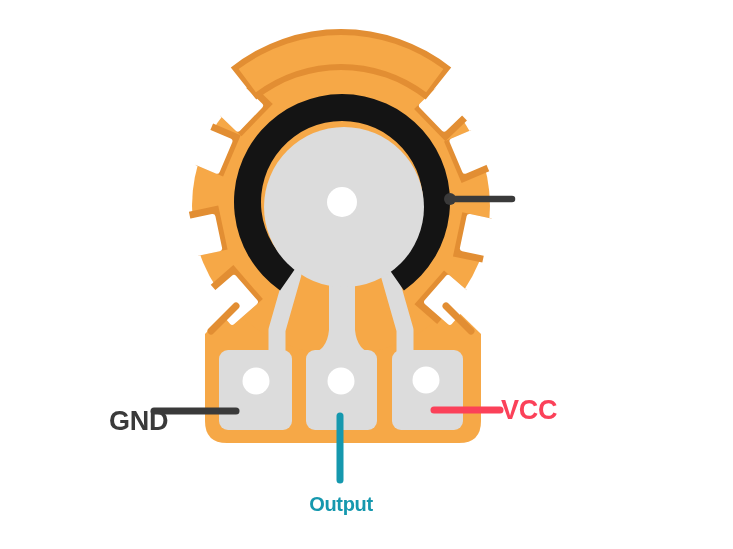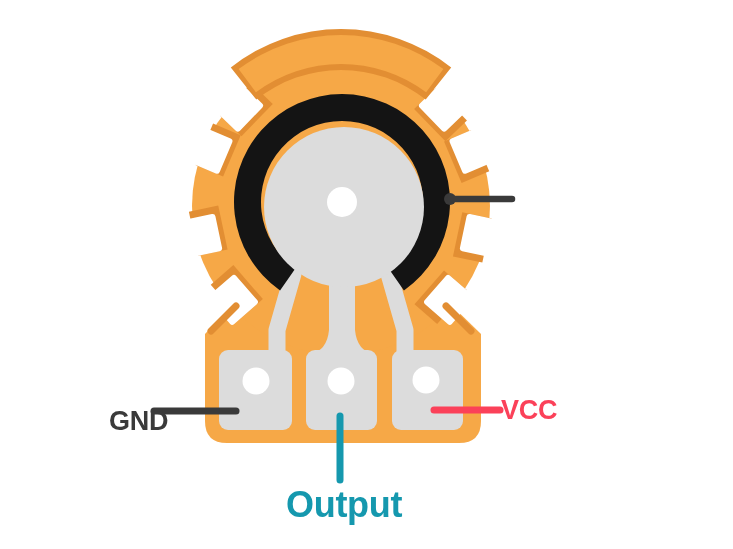--- a/index.html
+++ b/index.html
@@ -9,21 +9,21 @@
     font-family:"Liberation Sans",sans-serif;
   }
   .stage svg{position:absolute;left:0;top:0;}
   .lbl{
     position:absolute;font-weight:700;font-size:27px;line-height:27px;
     letter-spacing:-0.3px;white-space:nowrap;color:var(--c-label,#3a3a3a);
   }
   .lbl-resistive{left:519px;top:186px;}
   .lbl-gnd{left:89px;top:408px;margin-left:20px;}
   .lbl-vcc{left:501px;top:397px;color:var(--c-vcc,#fb4159);}
-  .lbl-output{left:286px;top:491px;width:110px;text-align:center;font-size:36px;color:var(--c-output,#1598ae);}
+  .lbl-output{left:286px;top:491px;width:110px;text-align:center;font-size:20px;color:var(--c-output,#1598ae);}
   
   .f-body{fill:var(--c-body,#f6a847);}
   .f-shade{fill:var(--c-body_shade,#e28e33);}
   .f-strip{fill:var(--c-strip,#141414);}
   .f-pad{fill:var(--c-pad,#dcdcdc);}
   .f-hole{fill:var(--c-hole,#ffffff);}
   .s-shade{stroke:var(--c-body_shade,#e28e33);}
   .s-pad{stroke:var(--c-pad,#dcdcdc);}
   .s-dark{stroke:var(--c-label,#3a3a3a);}
   .f-dark{fill:var(--c-label,#3a3a3a);}

